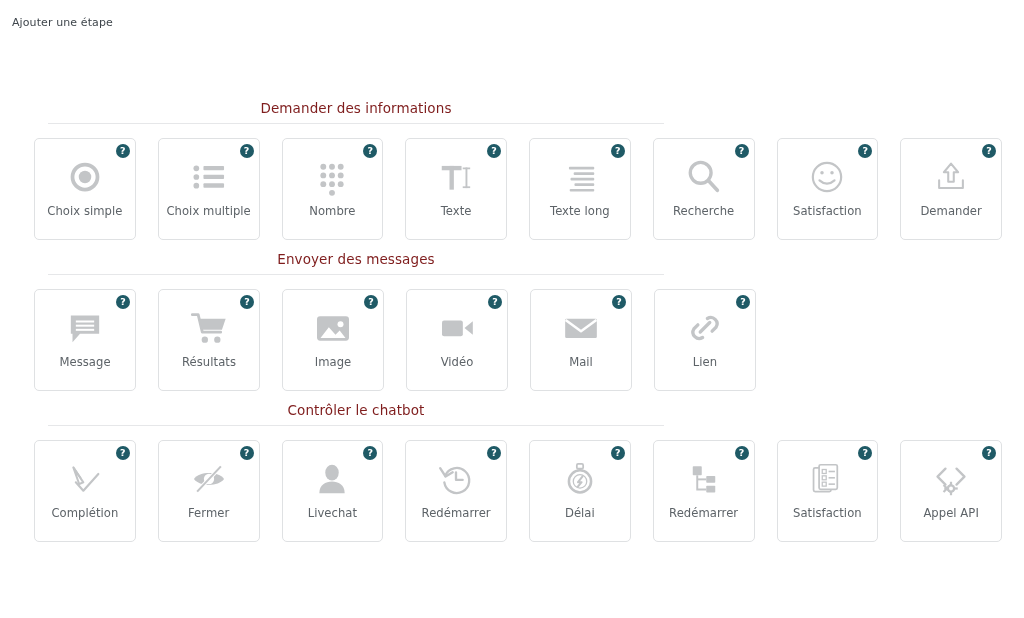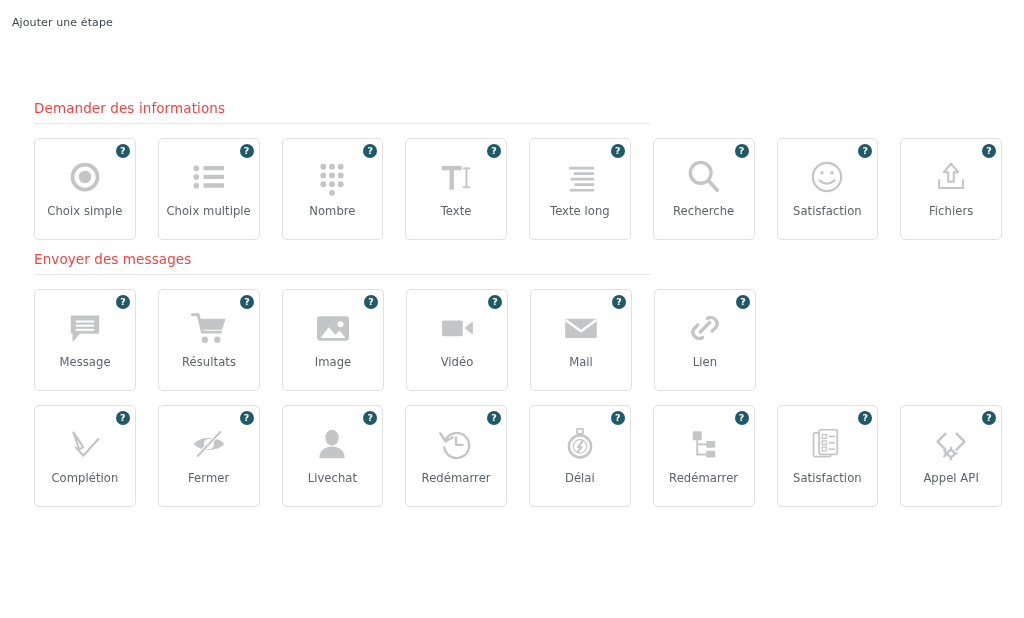--- a/index.html
+++ b/index.html
@@ -32,27 +32,28 @@
   }
 
   .section {
     position: relative;
   }
   .section + .section {
     margin-top: 11px;
   }
 
   .section-header {
-    margin-left: 34px;
+    margin-left: 48px;
     width: 616px;
     padding-bottom: 7px;
     border-bottom: 1px solid #e6e7e9;
     font-size: 13.5px;
-    color: #ef4444;
+    color: #7f1d1d;
     letter-spacing: 0.1px;
+    text-align: center;
   }
 
   .cards {
     display: flex;
     flex-wrap: nowrap;
     margin-left: 34px;
     margin-top: 14px;
   }
 
   .card {
@@ -209,21 +210,21 @@
           <div class="card-label">Satisfaction</div>
         </div>
         <div class="card">
           <div class="help-badge">?</div>
           <div class="card-icon">
             <svg width="38" height="38" viewBox="0 0 48 48" fill="none" xmlns="http://www.w3.org/2000/svg">
               <path d="M24 7 L33 18 H27.5 V30 H20.5 V18 H15 Z" stroke="#c3c5c7" stroke-width="2.6" fill="none" stroke-linejoin="round"></path>
               <path d="M9 28 V38 H39 V28" stroke="#c3c5c7" stroke-width="2.6" fill="none" stroke-linecap="round" stroke-linejoin="round"></path>
             </svg>
           </div>
-          <div class="card-label">Fichiers</div>
+          <div class="card-label">Demander</div>
         </div>
       </div>
     </div>
     <div class="section">
       <div class="section-header">Envoyer des messages</div>
       <div class="cards">
         <div class="card">
           <div class="help-badge">?</div>
           <div class="card-icon">
             <svg width="40" height="40" viewBox="0 0 48 48" fill="none" xmlns="http://www.w3.org/2000/svg">
@@ -286,20 +287,21 @@
               <path d="M27 12 a8 8 0 0 1 11 11 l-5 5" stroke="#c3c5c7" stroke-width="4.2" fill="none" stroke-linecap="round"></path>
               <path d="M21 36 a8 8 0 0 1 -11 -11 l5 -5" stroke="#c3c5c7" stroke-width="4.2" fill="none" stroke-linecap="round"></path>
               <path d="M18 29 L30 17" stroke="#c3c5c7" stroke-width="4.2" fill="none" stroke-linecap="round"></path>
             </svg>
           </div>
           <div class="card-label">Lien</div>
         </div>
       </div>
     </div>
     <div class="section">
+      <div class="section-header">Contrôler le chatbot</div>
       <div class="cards">
         <div class="card">
           <div class="help-badge">?</div>
           <div class="card-icon">
             <svg width="40" height="40" viewBox="0 0 48 48" fill="none" xmlns="http://www.w3.org/2000/svg">
               <path d="M10 10 L22 28 L17 30 Z" stroke="#c3c5c7" stroke-width="2.4" fill="none" stroke-linejoin="round"></path>
               <path d="M10 10 L19 23" stroke="#c3c5c7" stroke-width="2" fill="none"></path>
               <path d="M13 28 L22 38 L40 18" stroke="#c3c5c7" stroke-width="2.6" fill="none" stroke-linecap="round" stroke-linejoin="round"></path>
             </svg>
           </div>

